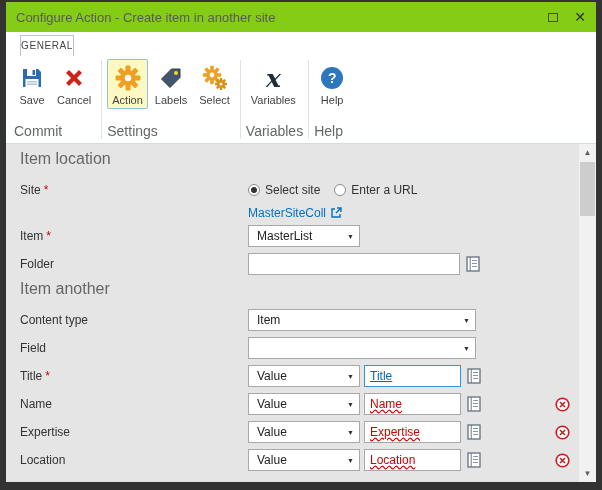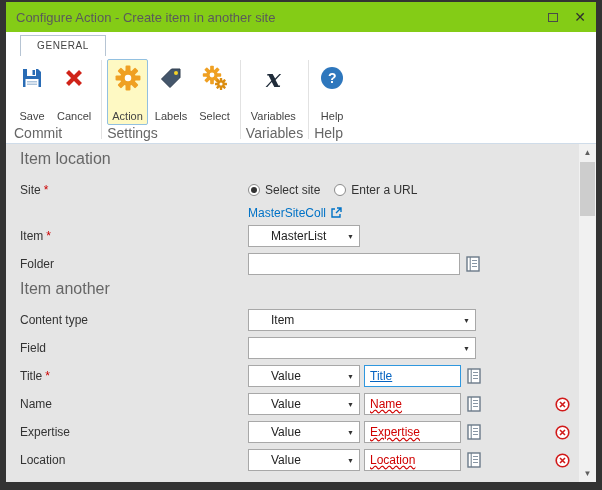--- a/index.html
+++ b/index.html
@@ -9,42 +9,42 @@
 
   
   .titlebar{height:30px;display:flex;align-items:center;padding:0 10px 0 10px;background:#84cc16;flex:none}
   .title{font-size:13px;color:#5a5a5a;flex:1;white-space:nowrap}
   .winbtns{display:flex;align-items:center;gap:16px}
   .maxbtn{width:10px;height:9px;border:1px solid #4a4a4a;display:inline-block;cursor:pointer}
   .closebtn{font-size:14px;color:#2f2f2f;cursor:pointer;line-height:1}
 
   
   .tabrow{height:24px;padding-left:14px;display:flex;align-items:flex-end;background:#fff;flex:none}
-  .tab{font-size:10px;letter-spacing:.6px;color:#444;padding:4px 16px 5px;border:1px solid #b6c4d3;border-bottom:none;background:#fff;cursor:pointer}
+  .tab{font-size:10px;letter-spacing:.6px;color:#444;padding:4px 0 5px;border:1px solid #b6c4d3;border-bottom:none;background:#fff;cursor:pointer}
 
   
   .ribbon{height:88px;display:flex;align-items:stretch;padding-left:8px;border-bottom:1px solid #cfdce9;background:#fff;flex:none}
   .rgroup{display:flex;flex-direction:column}
   .rbtns{flex:1;display:flex;align-items:flex-start;gap:2px;padding-top:3px}
   .rgrouplbl{text-align:left;font-size:14px;color:#666;padding-bottom:4px;white-space:nowrap}
   .rsep{width:1px;background:#e2e2e2;margin:4px 5px}
   .rbtn{display:flex;flex-direction:column;align-items:center;min-width:36px;padding:3px 4px 2px;border:1px solid transparent;border-radius:2px;cursor:pointer}
   .rbtn .icon{height:30px;display:flex;align-items:center;justify-content:center}
-  .rbtn .lbl{font-size:11px;color:#444;margin-top:17px;white-space:nowrap}
+  .rbtn .lbl{font-size:11px;color:#444;margin-top:1px;white-space:nowrap}
   .rbtn.active{background:#fef9c3;border-color:#92c0e0}
   .var-x{font-family:"DejaVu Serif",serif;font-style:italic;font-weight:bold;font-size:25px;color:#202c3a;line-height:1}
   .help-circle{width:22px;height:22px;border-radius:50%;background:#2e77bd;color:#fff;font-weight:bold;font-size:14px;display:flex;align-items:center;justify-content:center}
 
   
   .content{flex:1;position:relative;background:#e5e5e5;overflow:hidden}
   .section{position:absolute;left:14px;font-size:16px;color:#666}
   .row{position:absolute;left:14px;right:26px;height:24px;display:flex;align-items:center}
   .flabel{width:228px;font-size:12px;color:#333;flex:none}
   .req{color:#c00;margin-left:3px}
-  .dd{height:22px;border:1px solid #a8a8a8;background:#fff;display:flex;align-items:center;padding-left:22px;font-size:12px;color:#222;cursor:pointer;flex:none}
+  .dd{height:22px;border:1px solid #a8a8a8;background:#fff;display:flex;align-items:center;padding-left:8px;font-size:12px;color:#222;cursor:pointer;flex:none}
   .dd .arr{margin-left:auto;width:17px;align-self:stretch;display:flex;align-items:center;justify-content:center;font-size:7px;color:#333}
   .w112{width:112px}.w228{width:228px}
   .tbox{height:22px;border:1px solid #a8a8a8;background:#fff;display:flex;align-items:center;padding:0 5px;font-size:12px;flex:none;cursor:text}
   .tbox.w212{width:212px}
   .tbox.w97{width:97px;margin-left:4px}
   .tbox.focus{border-color:#2f97de}
   .tok-link{color:#0563c1;text-decoration:underline}
   .tok-err{color:#d00000;text-decoration:underline;text-decoration-style:wavy;text-decoration-color:#d00000}
   .lookup{margin-left:6px;cursor:pointer;display:flex;align-items:center}
   .removebtn{margin-left:auto;cursor:pointer;display:flex;align-items:center}

